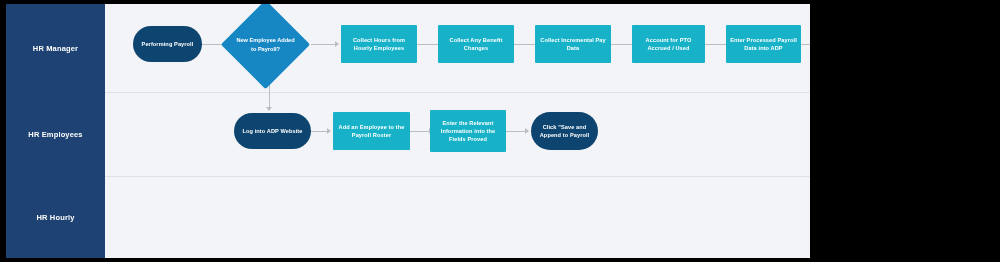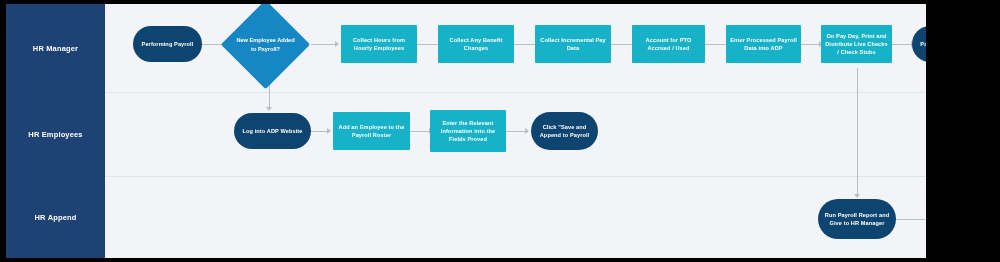--- a/index.html
+++ b/index.html
@@ -20,21 +20,21 @@
     width: 1000px;
     height: 262px;
     background: #000000;
   }
 
   
   #board {
     position: absolute;
     left: 6px;
     top: 4px;
-    width: 920px;
+    width: 804px;
     height: 254px;
     background: #701a75;
     overflow: hidden;
   }
 
   
   .lane {
     position: absolute;
     left: 0;
     width: 988px;
@@ -169,21 +169,21 @@
 
     <div class="lane" style="top:88px; height:84px;">
       <div class="lane-header">
         <span class="lane-header-label">HR Employees</span>
       </div>
       <div class="lane-body"></div>
     </div>
 
     <div class="lane" style="top:172px; height:82px;">
       <div class="lane-header">
-        <span class="lane-header-label">HR Append</span>
+        <span class="lane-header-label">HR Hourly</span>
       </div>
       <div class="lane-body"></div>
     </div>
 
     <div class="lane-divider" style="top:88px;"></div>
     <div class="lane-divider" style="top:172px;"></div>
 
     <div class="conn conn-h" style="left:196px; top:40px; width:26px;"></div>
     <div class="arrow arrow-r" style="left:221px; top:37px;"></div>
 

